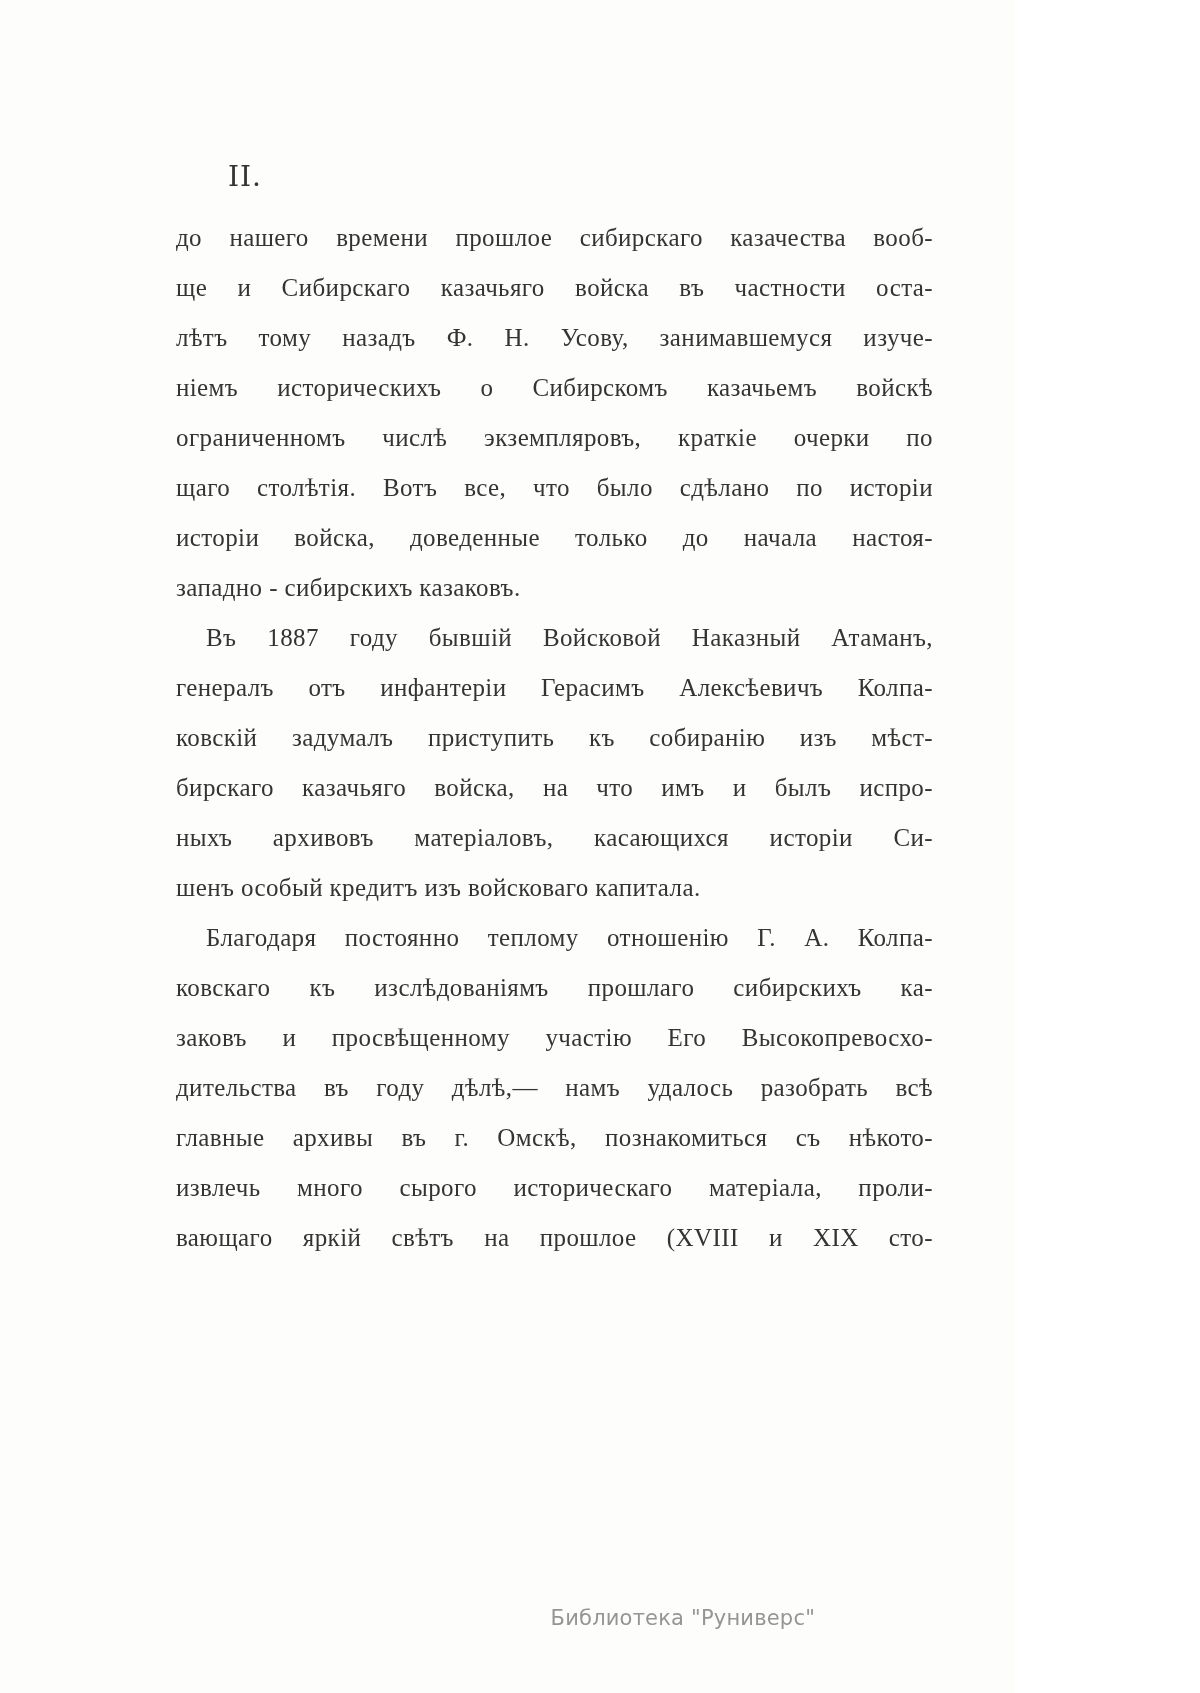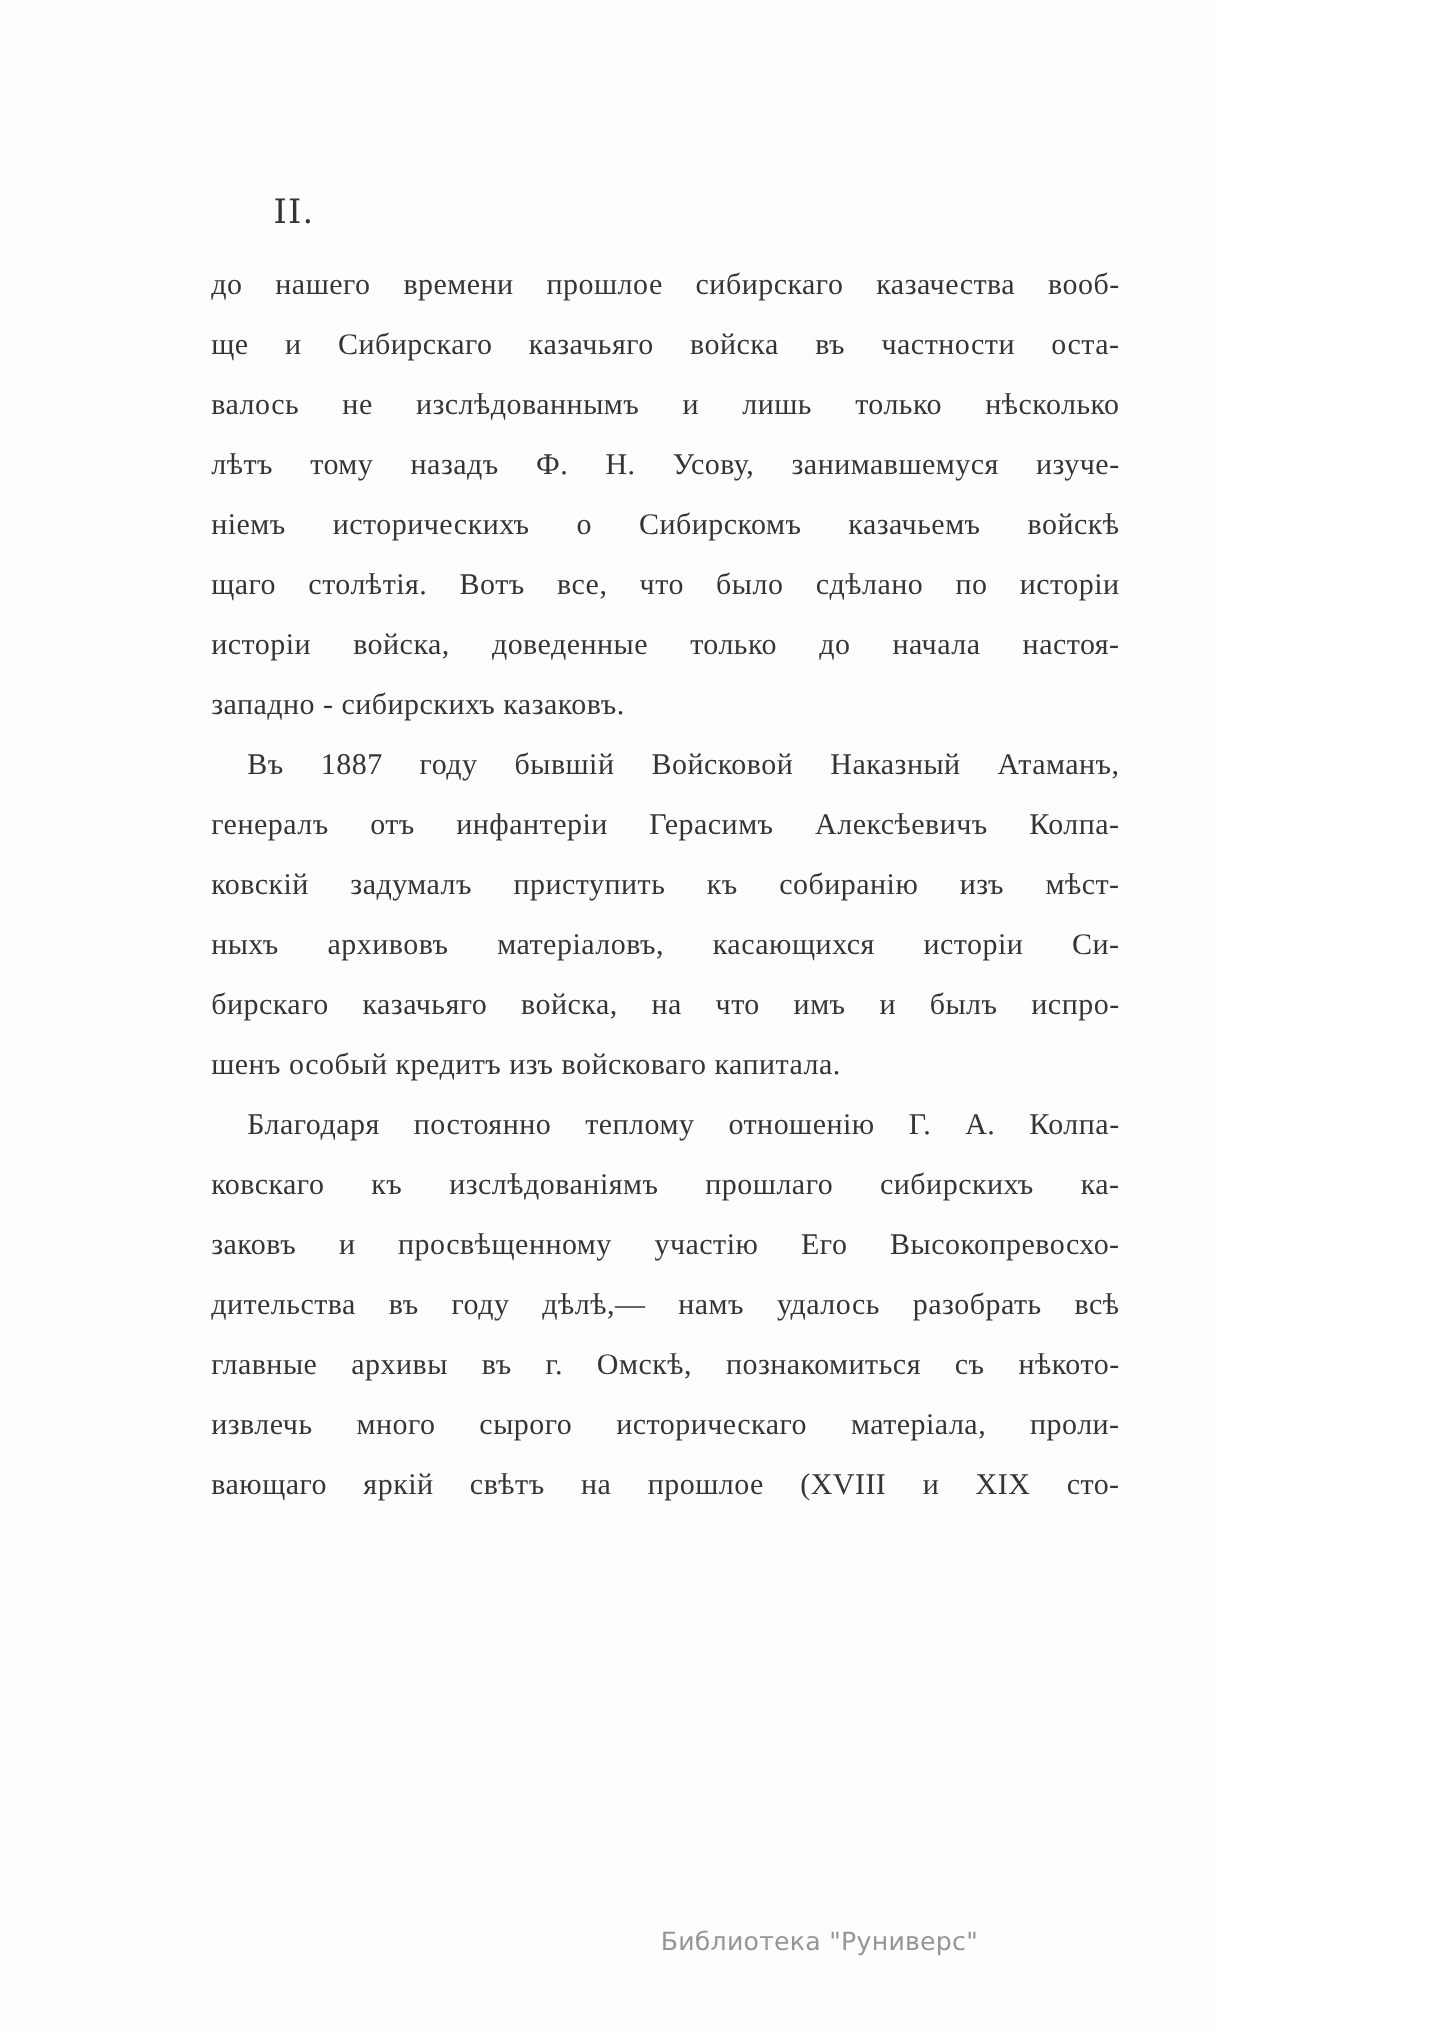--- a/index.html
+++ b/index.html
@@ -62,34 +62,34 @@
 
 <div class="page">
 
   <div class="heading">II.</div>
 
   <div class="text-block">
 
     <div class="para">
       <div class="line">до нашего времени прошлое сибирскаго казачества вооб-</div>
       <div class="line">ще и Сибирскаго казачьяго войска въ частности оста-</div>
-      <div class="line">валось не изслѣдованнымъ и лишь только нѣсколько</div>
       <div class="line">лѣтъ тому назадъ Ф. Н. Усову, занимавшемуся изуче-</div>
       <div class="line">ніемъ историческихъ о Сибирскомъ казачьемъ войскѣ</div>
+      <div class="line">ограниченномъ числѣ экземпляровъ, краткіе очерки по</div>
       <div class="line">щаго столѣтія. Вотъ все, что было сдѣлано по исторіи</div>
       <div class="line">исторіи войска, доведенные только до начала настоя-</div>
       <div class="line last">западно - сибирскихъ казаковъ.</div>
     </div>
 
     <div class="para indent">
       <div class="line">Въ 1887 году бывшій Войсковой Наказный Атаманъ,</div>
       <div class="line">генералъ отъ инфантеріи Герасимъ Алексѣевичъ Колпа-</div>
       <div class="line">ковскій задумалъ приступить къ собиранію изъ мѣст-</div>
+      <div class="line">бирскаго казачьяго войска, на что имъ и былъ испро-</div>
       <div class="line">ныхъ архивовъ матеріаловъ, касающихся исторіи Си-</div>
-      <div class="line">бирскаго казачьяго войска, на что имъ и былъ испро-</div>
       <div class="line last">шенъ особый кредитъ изъ войсковаго капитала.</div>
     </div>
 
     <div class="para indent">
       <div class="line">Благодаря постоянно теплому отношенію Г. А. Колпа-</div>
       <div class="line">ковскаго къ изслѣдованіямъ прошлаго сибирскихъ ка-</div>
       <div class="line">заковъ и просвѣщенному участію Его Высокопревосхо-</div>
       <div class="line">дительства въ году дѣлѣ,— намъ удалось разобрать всѣ</div>
       <div class="line">главные архивы въ г. Омскѣ, познакомиться съ нѣкото-</div>
       <div class="line">извлечь много сырого историческаго матеріала, проли-</div>

